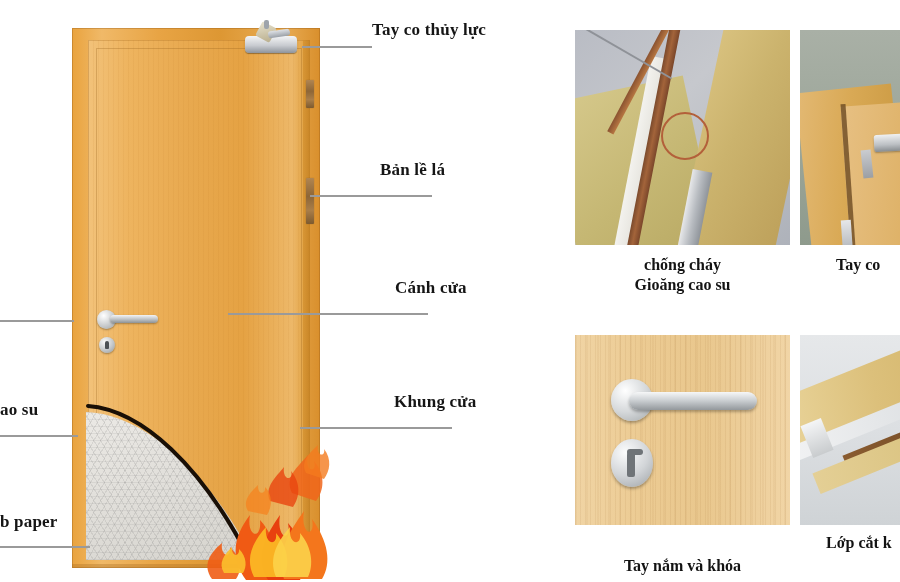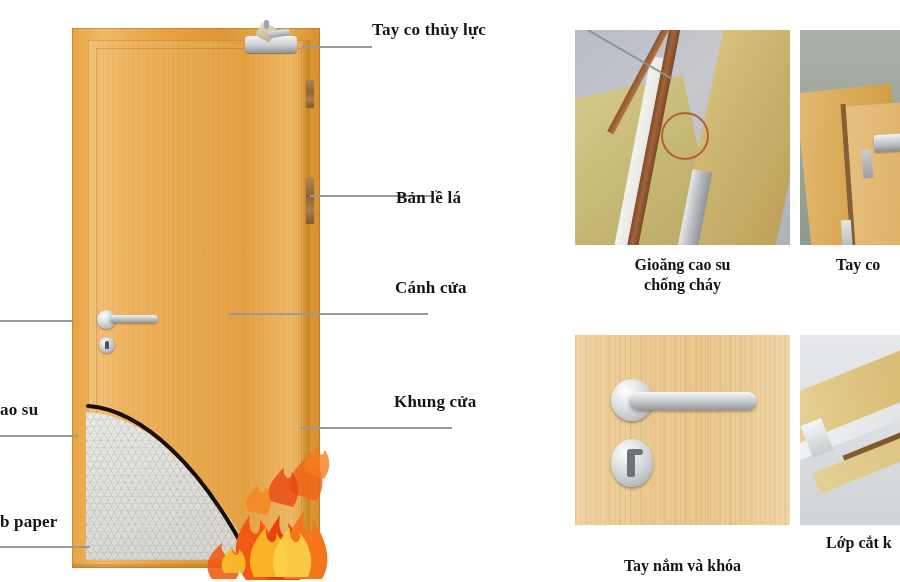--- a/index.html
+++ b/index.html
@@ -340,21 +340,21 @@
 
     <div class="lead" style="left:302px;top:46px;width:70px;"></div>
     <div class="lead" style="left:310px;top:195px;width:122px;"></div>
     <div class="lead" style="left:228px;top:313px;width:200px;"></div>
     <div class="lead" style="left:300px;top:427px;width:152px;"></div>
     <div class="lead" style="left:0px;top:320px;width:74px;"></div>
     <div class="lead" style="left:0px;top:435px;width:78px;"></div>
     <div class="lead" style="left:0px;top:546px;width:90px;"></div>
 
     <div class="lbl" style="left:372px;top:20px;">Tay co thủy lực</div>
-    <div class="lbl" style="left:396px;top:160px;margin-top:28px;">Bản lề lá</div>
+    <div class="lbl" style="left:380px;top:160px;">Bản lề lá</div>
     <div class="lbl" style="left:395px;top:278px;">Cánh cửa</div>
     <div class="lbl" style="left:394px;top:392px;">Khung cửa</div>
     <div class="lbl" style="left:0px;top:400px;">ao su</div>
     <div class="lbl" style="left:0px;top:512px;">b paper</div>
 
   </div>
 
   <div class="photos">
 
     <div class="cell" style="left:15px;top:30px;width:215px;height:215px;">
@@ -364,22 +364,22 @@
         <div class="p1-jamb"></div>
         <div class="p1-white"></div>
         <div class="p1-gasket"></div>
         <div class="p1-gasket2"></div>
         <div class="p1-hinge"></div>
         <div class="p1-diag"></div>
         <div class="p1-circle"></div>
       </div>
     </div>
     <div class="cap two" style="left:15px;top:255px;width:215px;">
+      <div>chống cháy</div>
       <div>Gioăng cao su</div>
-      <div>chống cháy</div>
     </div>
 
     <div class="cell" style="left:240px;top:30px;width:120px;height:215px;">
       <div class="photo">
         <div class="p2-bg"></div>
         <div class="p2-frame"></div>
         <div class="p2-leaf"></div>
         <div class="p2-gap"></div>
         <div class="p2-closer"></div>
         <div class="p2-arm"></div>

